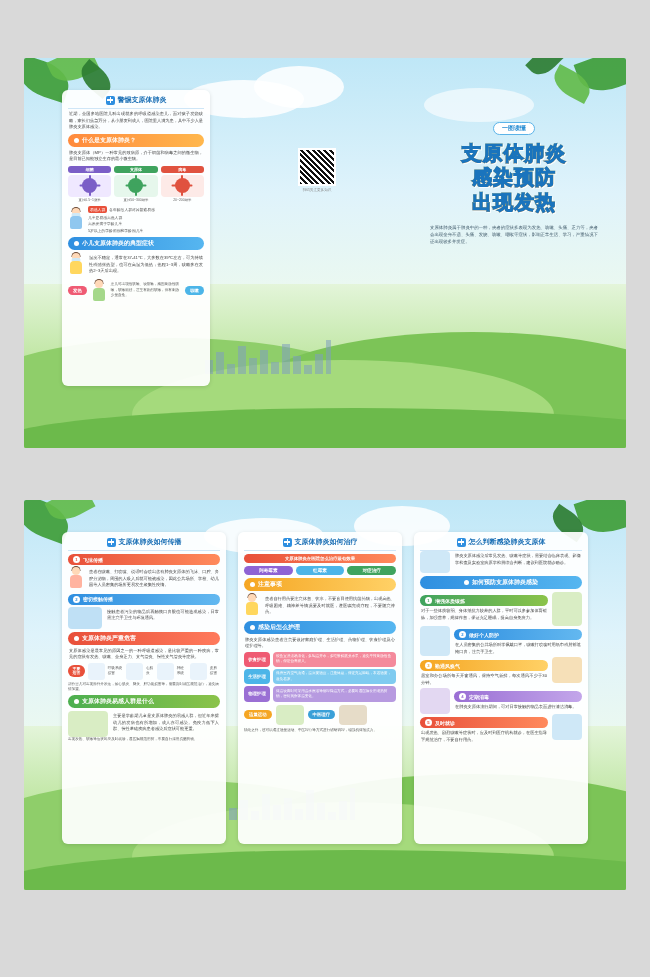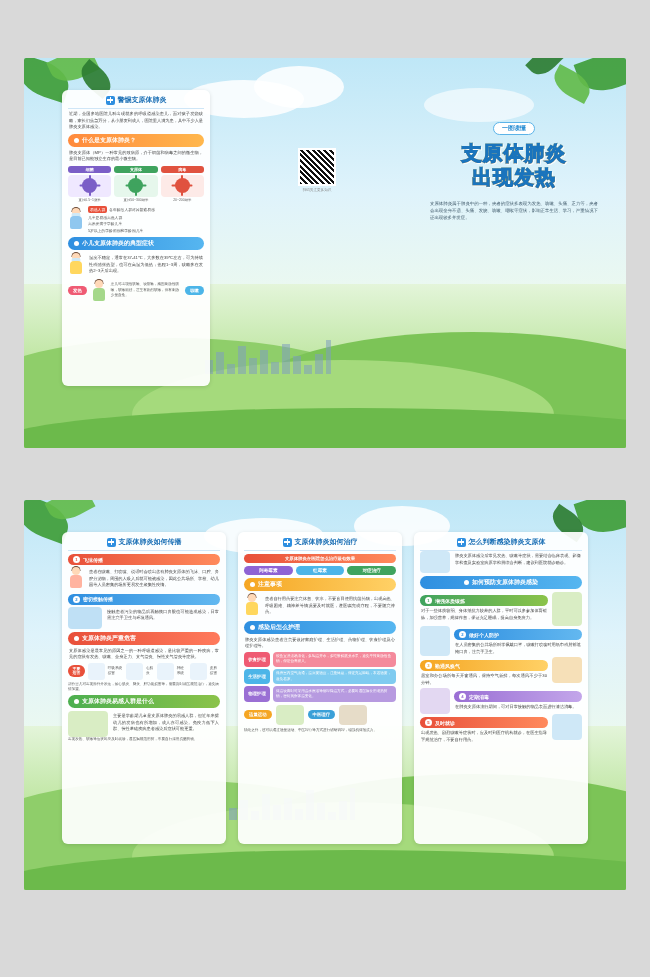--- a/index.html
+++ b/index.html
@@ -243,20 +243,21 @@
       <div class="qr"></div>
     </div>
     <div class="qr-cap">扫码关注更多知识</div>
   </div>
 
   <div style="position:absolute;left:400px;top:58px;width:180px;">
     <div style="text-align:center;">
       <span class="hero-badge">一图读懂</span>
     </div>
     <div class="hero-line" style="margin-top:6px;text-align:center">支原体肺炎</div>
+    <div class="hero-line" style="text-align:center">感染预防</div>
     <div class="hero-line" style="text-align:center">出现发热</div>
     <div class="hero-p" style="margin-top:10px;padding:0 6px;">支原体肺炎属于肺炎中的一种，患者的症状多表现为发热、咳嗽、头痛、乏力等，患者会出现全身不适、头痛、发烧、咳嗽、咽喉等症状，影响正常生活、学习，严重情况下还出现较多并发症。</div>
   </div>
 </div>
 
 <div class="page" id="page-back">
   <div class="sky"></div>
   <div class="cloud" style="left:180px;top:18px;width:120px;height:36px;"></div>
   <div class="cloud" style="left:330px;top:6px;width:96px;height:40px;"></div>
   <div class="hill h1"></div>

